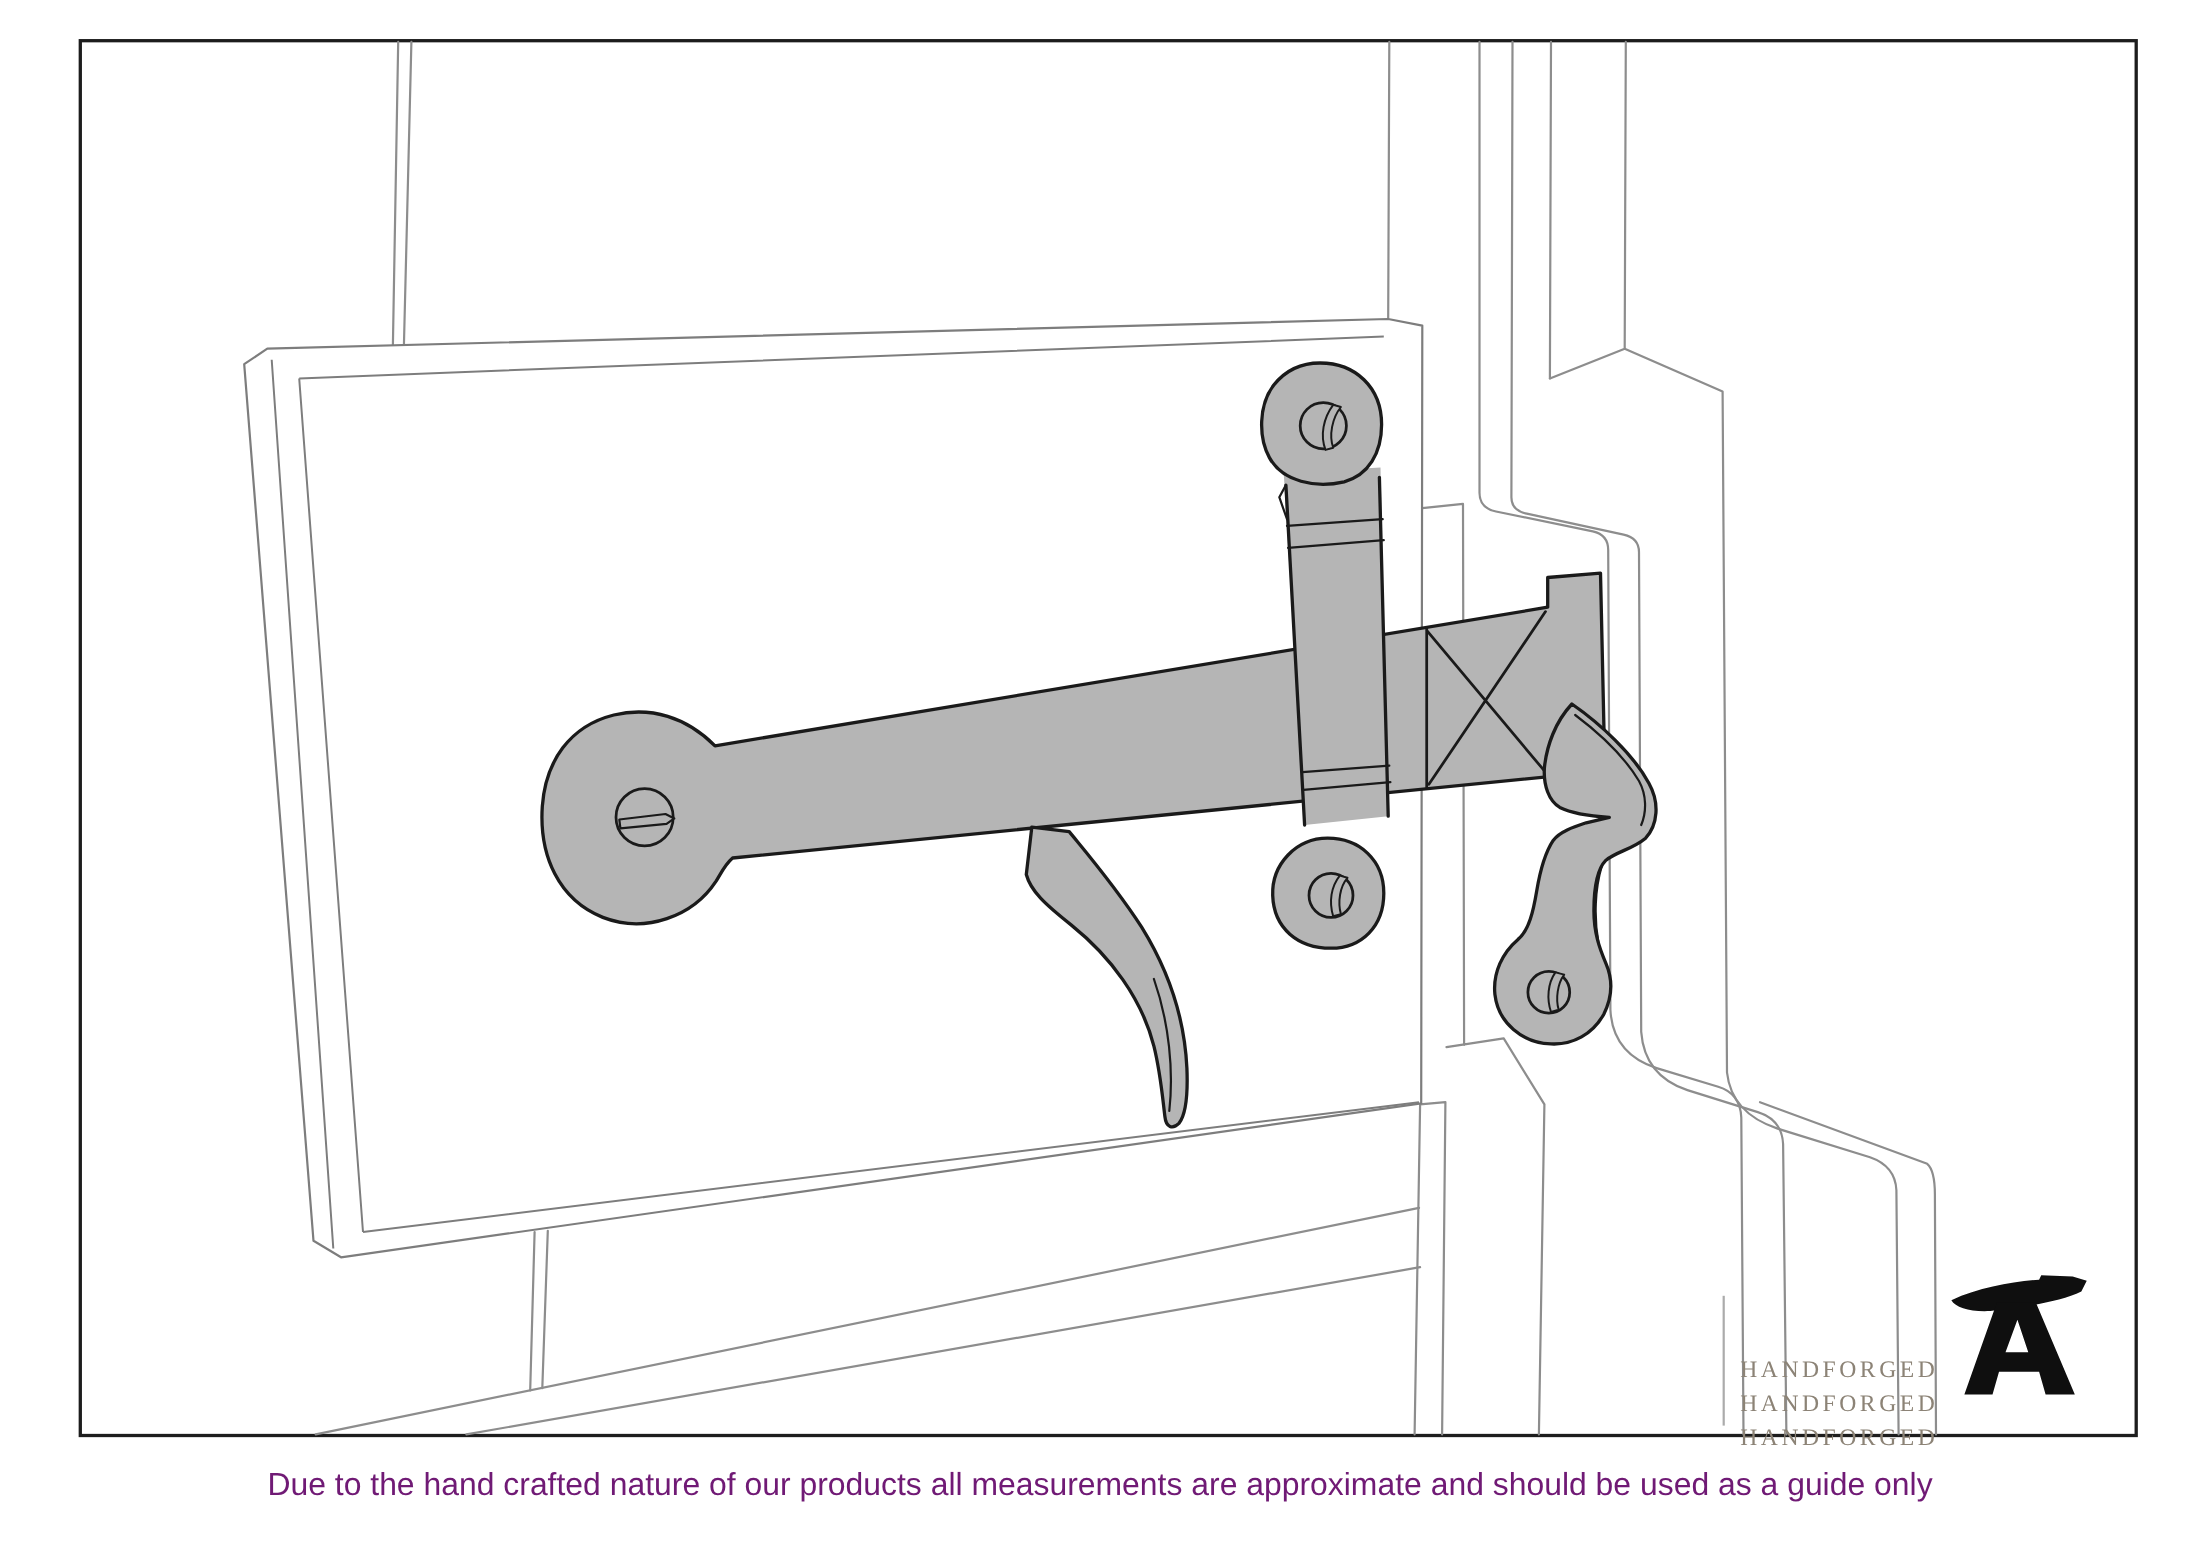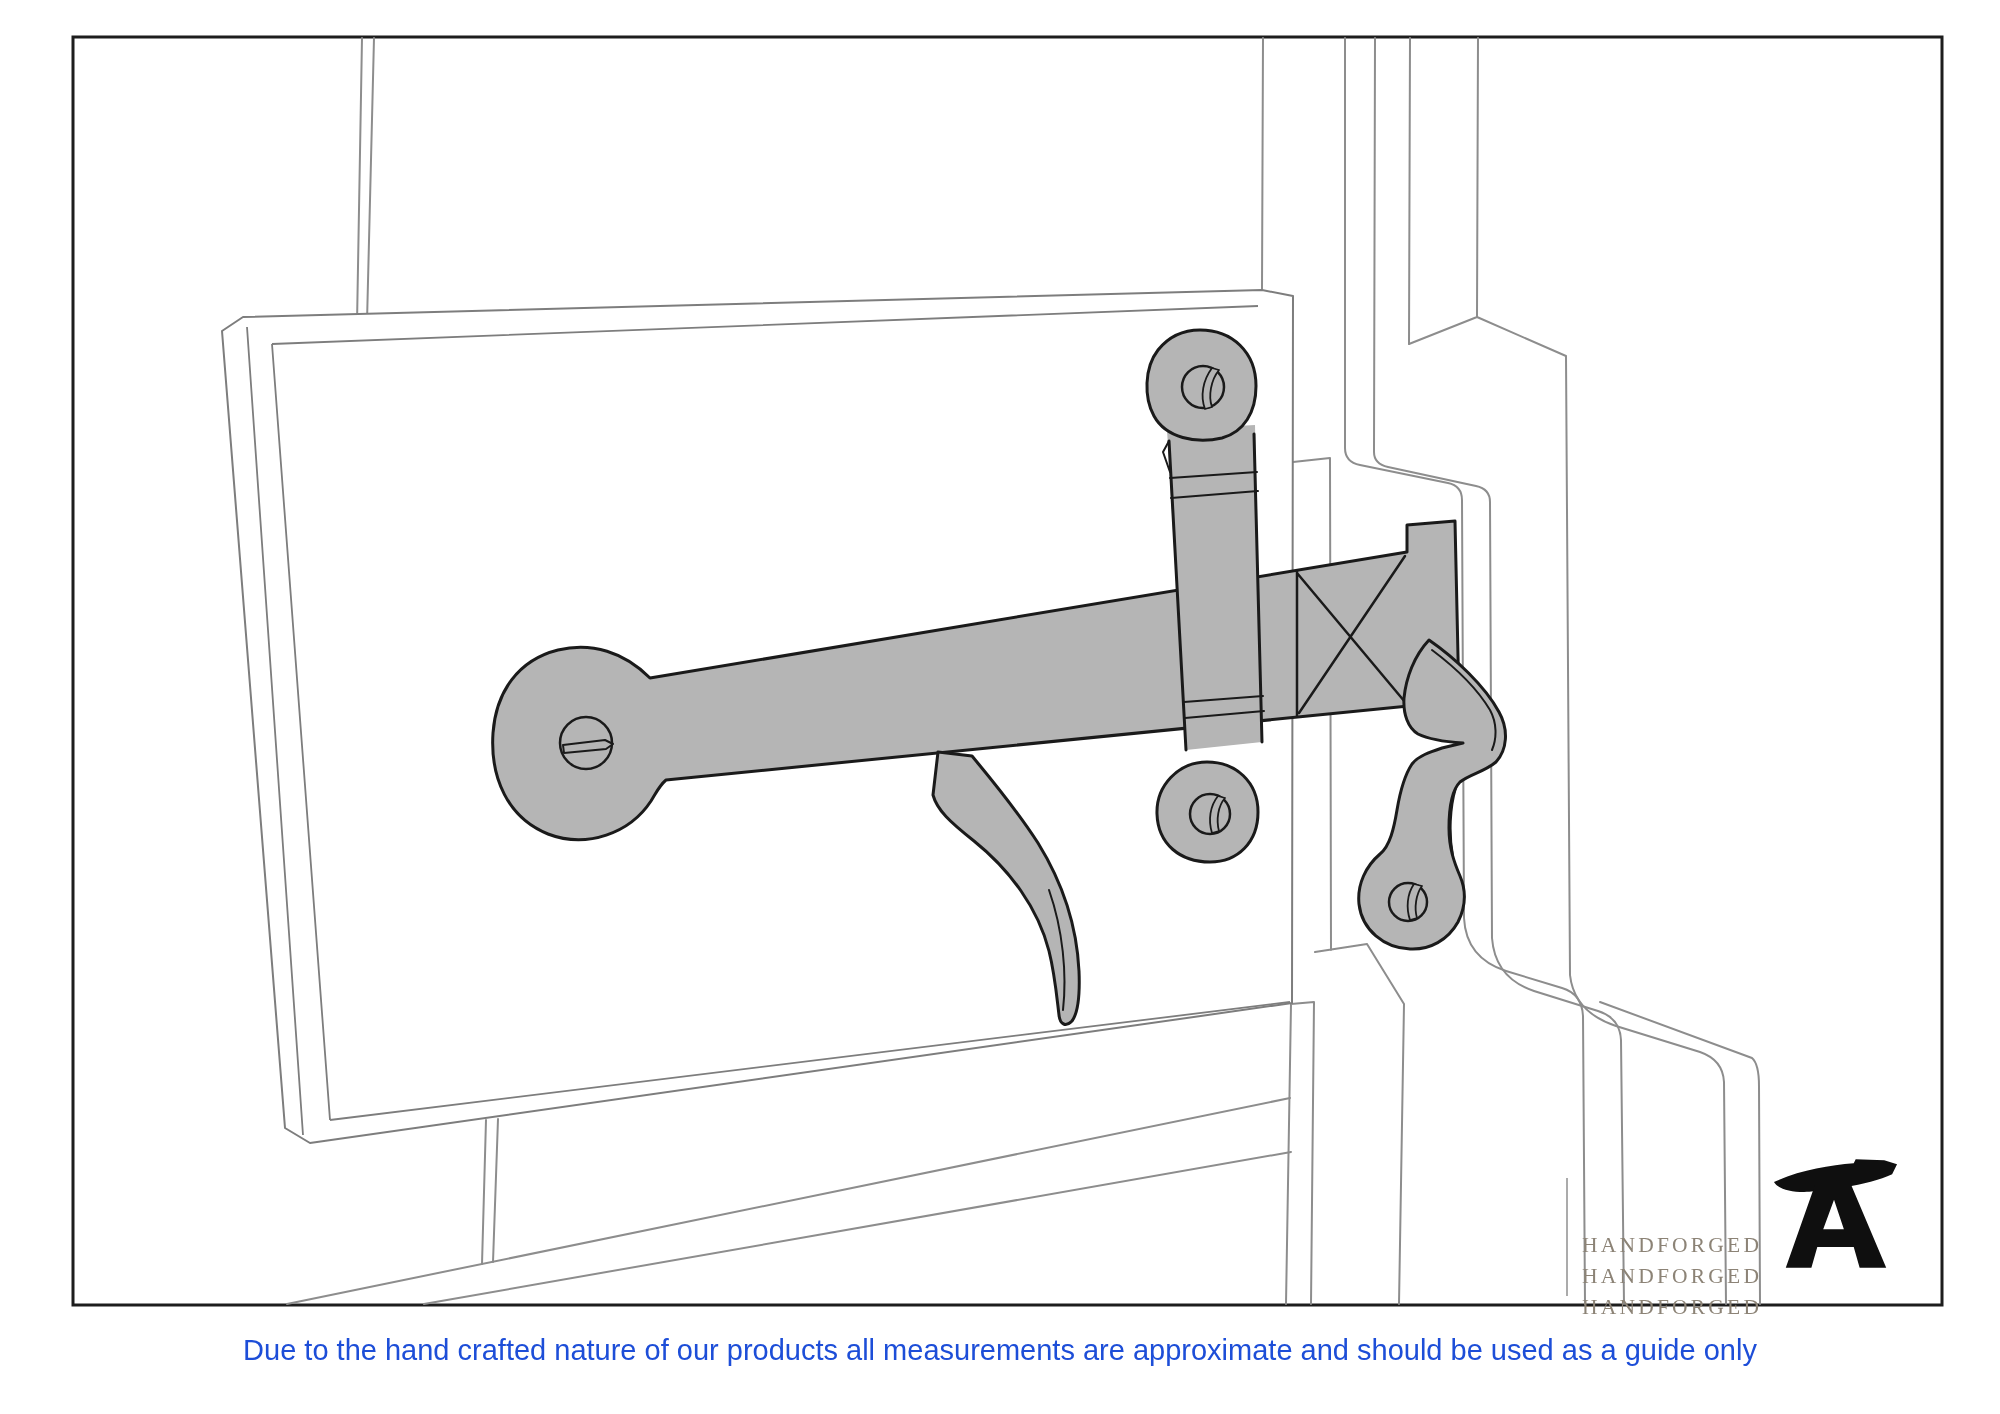--- a/index.html
+++ b/index.html
@@ -20,21 +20,21 @@
     position:absolute;left:30px;top:26px;
     font-family:"Liberation Serif", serif;
     font-size:21.5px;line-height:31px;letter-spacing:3.2px;
     color:#8c8376;white-space:nowrap;margin-top:48px;
   }
   .logo-anvil{position:absolute;left:220px;top:2px;width:128px;height:114px;}
   
   .caption{
     position:absolute;left:0;top:1334px;width:2000px;
     text-align:center;
-    font-size:29px;color:#1d4ed8;
+    font-size:29px;color:#701a75;
   }
 </style>
 </head>
 <body>
 
 <div class="stage">
 
   <svg class="drawing" width="2000" height="1414" viewBox="0 0 2000 1414">
 
     <rect x="73" y="37" width="1869" height="1268" fill="none" stroke="#1d1d1d" stroke-width="3"></rect>

